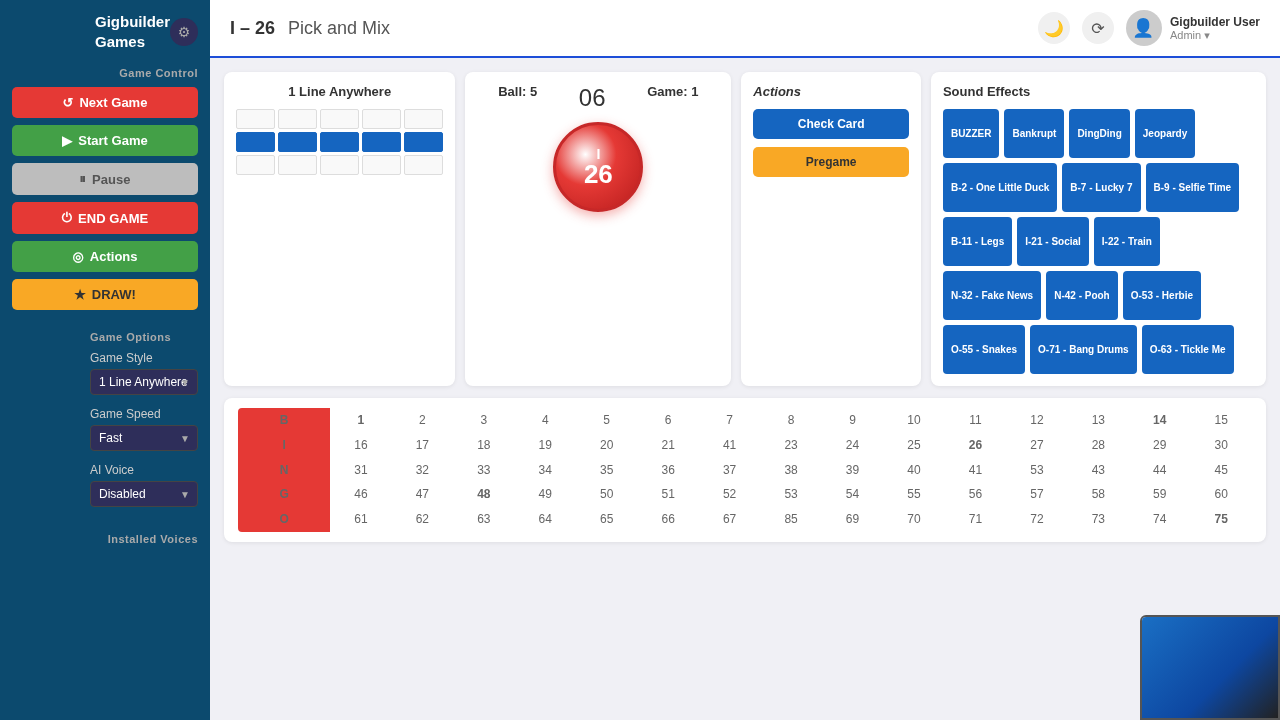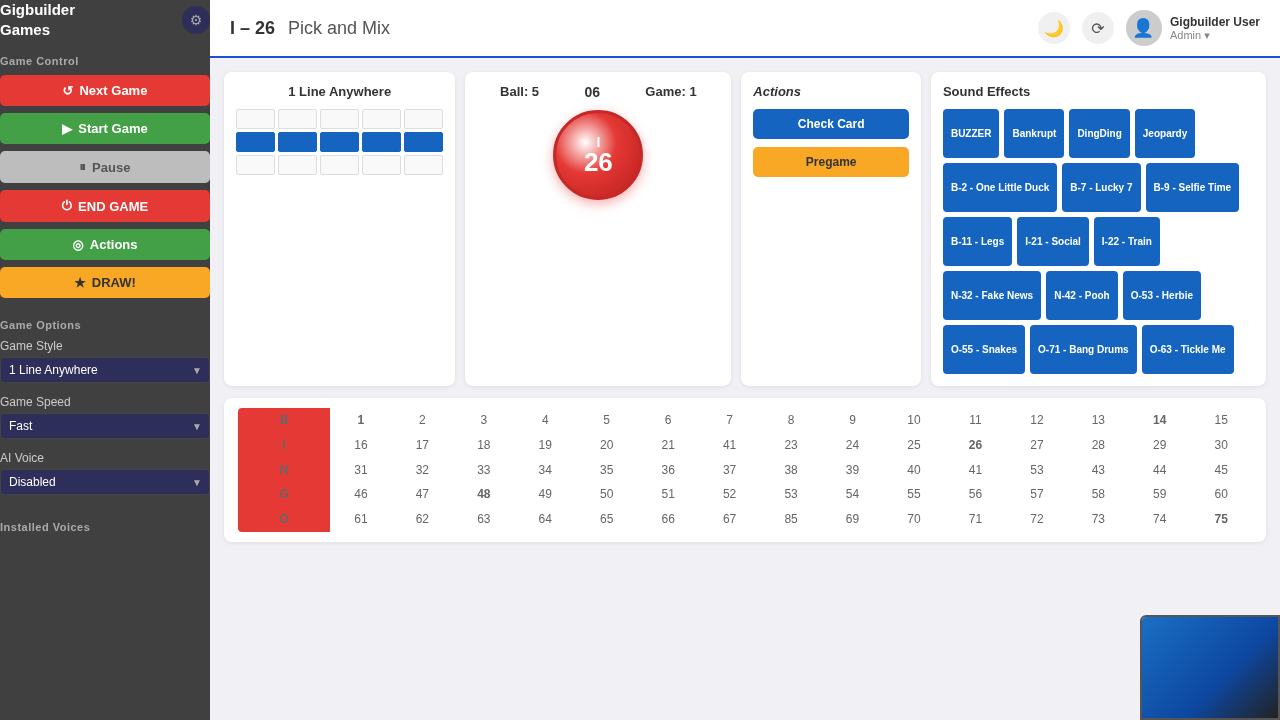--- a/index.html
+++ b/index.html
@@ -2,26 +2,27 @@
 <html><head>
   <meta charset="utf-8">
   <style>
     * { box-sizing: border-box; margin: 0; padding: 0; }
     body { font-family: Arial, sans-serif; background: #1a1a2e; display: flex; height: 720px; overflow: hidden; }
 
     
     #sidebar {
       width: 210px;
       min-width: 210px;
-      background: #404040;
+      background: #0c4a6e;
       color: #fff;
       display: flex;
       flex-direction: column;
-      padding: 0;
+      padding: 12px;
       overflow-y: auto;
+      align-items: flex-end;
     }
     #sidebar-header {
       display: flex;
       align-items: center;
       justify-content: space-between;
       margin-bottom: 16px;
     }
     #sidebar-logo { font-size: 15px; font-weight: bold; color: #fff; line-height: 1.3; }
     #sidebar-gear {
       width: 28px; height: 28px;
@@ -428,21 +429,21 @@
             <div class="bingo-cell"></div>
             <div class="bingo-cell"></div>
             <div class="bingo-cell"></div>
             <div class="bingo-cell"></div>
           </div>
       </div>
 
       <div class="panel" id="panel-ball">
         <div id="ball-info">
           <span><strong>Ball: 5</strong></span>
-          <span style="font-size:14px;font-weight:bold;color:#333;">06</span>
+          <span style="font-size:24px;font-weight:normal;color:#333;">06</span>
           <span><strong>Game: 1</strong></span>
         </div>
         <div class="bingo-ball">
           <span class="ball-letter">I</span>
           <span class="ball-number">26</span>
         </div>
       </div>
 
       <div class="panel" id="panel-actions">
         <div id="panel-actions-title">Actions</div>

